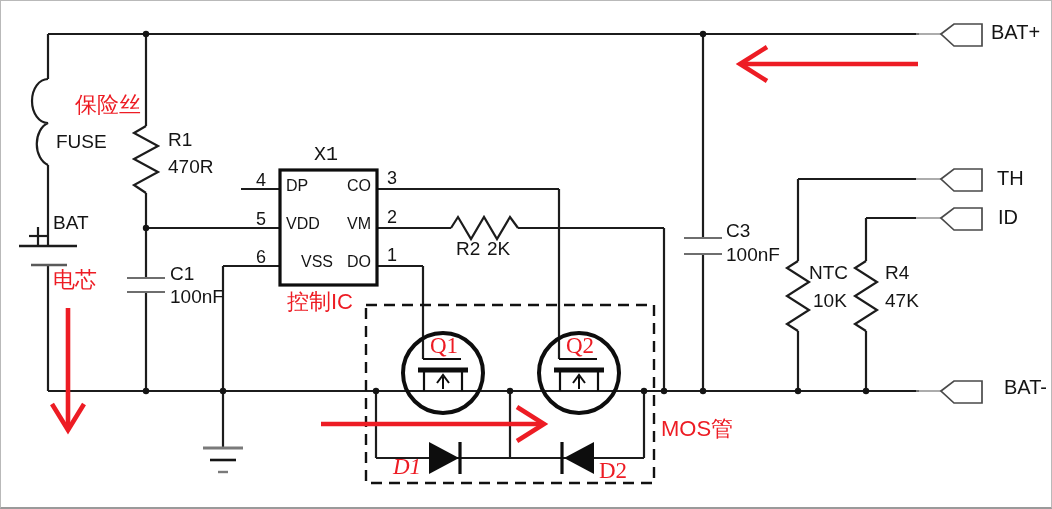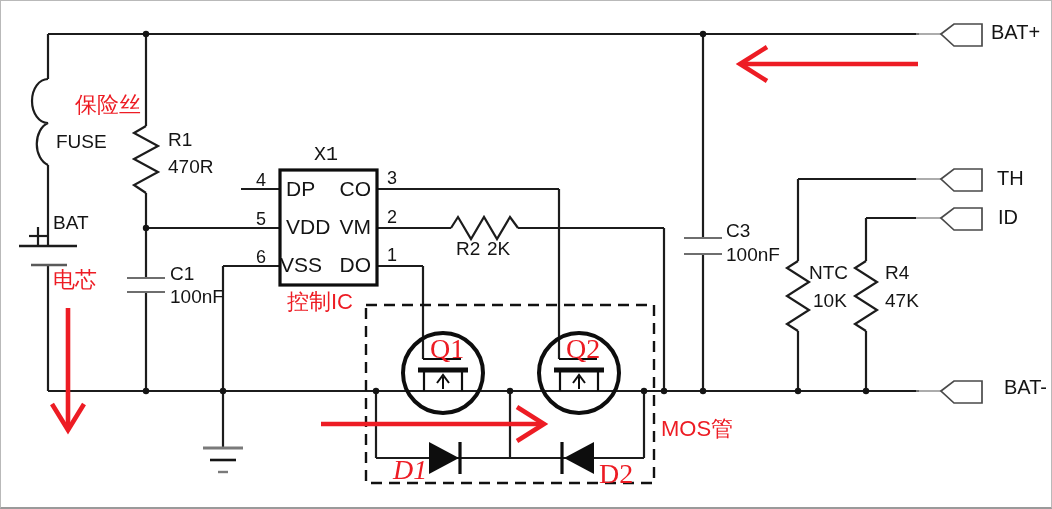--- a/index.html
+++ b/index.html
@@ -4,25 +4,25 @@
 <style>
   html,body{margin:0;padding:0;background:#fff;}
   #stage{
     position:relative;width:1052px;height:509px;background:#ffffff;
     box-sizing:border-box;border:1px solid #b9b9b9;border-bottom:2px solid #9a9a9a;
     overflow:hidden;font-family:"Liberation Sans",sans-serif;
   }
   svg{position:absolute;left:0;top:0;}
   .lbl{position:absolute;font-family:"Liberation Sans",sans-serif;font-size:19px;
        color:#141414;white-space:nowrap;line-height:1.05;}
-  .lbl.pinname{font-size:21px;}
+  .lbl.pinname{font-size:16px;}
   .lbl.pinnum{font-size:18px;}
   .lbl.ref20{font-size:20px;}
   .lbl.cn{font-size:22px;color:#ed1c24;}
-  .lbl.redserif{font-family:"Liberation Serif",serif;font-size:28px;color:#ed1c24;}
+  .lbl.redserif{font-family:"Liberation Serif",serif;font-size:23px;color:#ed1c24;}
   .lbl.ralign{text-align:right;width:42px;}
   .lbl.watermark{font-size:24px;color:#c9e5aa;letter-spacing:1px;}
 </style>
 </head>
 <body>
 
 <div id="stage">
 
   <svg width="1052" height="509" viewBox="0 0 1052 509">
 
@@ -189,21 +189,21 @@
 
   <div class="lbl ref20" style="left:313px;top:143px;font-family:Liberation Mono, monospace;">X1</div>
   <div class="lbl pinnum" style="left:255px;top:170px;">4</div>
   <div class="lbl pinnum" style="left:255px;top:209px;">5</div>
   <div class="lbl pinnum" style="left:255px;top:247px;">6</div>
   <div class="lbl pinnum" style="left:386px;top:168px;">3</div>
   <div class="lbl pinnum" style="left:386px;top:207px;">2</div>
   <div class="lbl pinnum" style="left:386px;top:245px;">1</div>
   <div class="lbl pinname" style="left:285px;top:177px;">DP</div>
   <div class="lbl pinname" style="left:285px;top:215px;">VDD</div>
-  <div class="lbl pinname" style="left:279px;top:253px;">VSS</div>
+  <div class="lbl pinname" style="left:300px;top:253px;">VSS</div>
   <div class="lbl pinname ralign" style="left:328px;top:177px;">CO</div>
   <div class="lbl pinname ralign" style="left:328px;top:215px;">VM</div>
   <div class="lbl pinname ralign" style="left:328px;top:253px;">DO</div>
   <div class="lbl cn" style="left:286px;top:289px;">控制IC</div>
 
   <div class="lbl" style="left:455px;top:238px;">R2</div>
   <div class="lbl" style="left:486px;top:238px;">2K</div>
 
   <div class="lbl redserif" style="left:429px;top:333px;">Q1</div>
   <div class="lbl redserif" style="left:565px;top:333px;">Q2</div>

